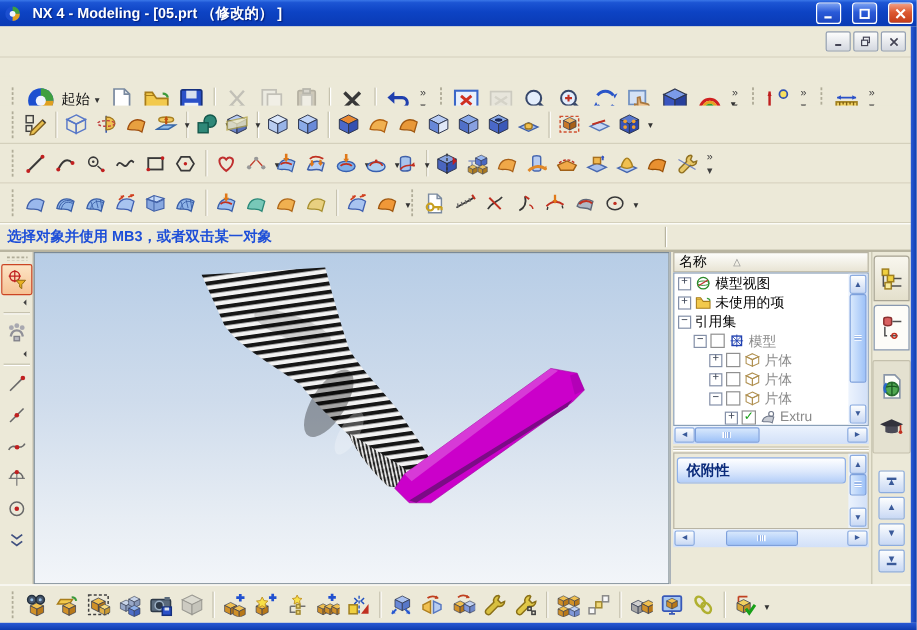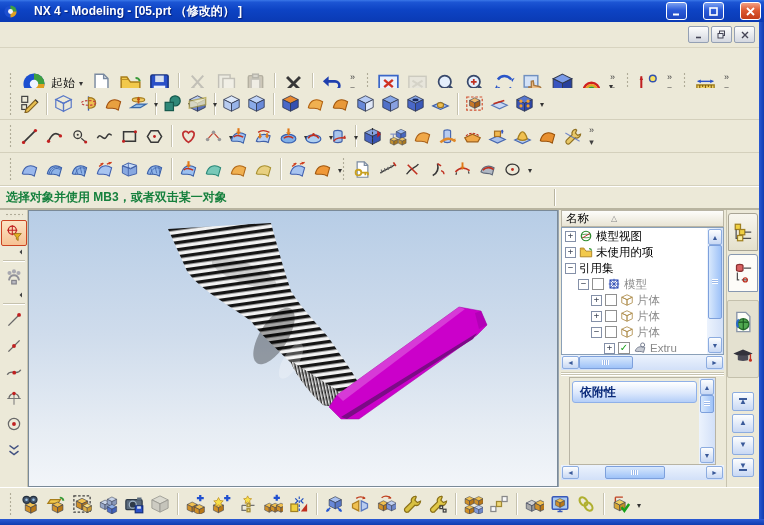--- a/index.html
+++ b/index.html
@@ -3,21 +3,21 @@
 <meta charset="utf-8">
 <style>
   html,body{margin:0;padding:0}
   body{width:764px;height:525px;position:relative;overflow:hidden;
        font-family:"Liberation Sans","DejaVu Sans",sans-serif;background:#ece9d8;font-size:12px}
   svg{display:block}
   
   .titlebar{position:absolute;left:0;top:0;width:764px;height:22px;box-sizing:border-box;
     background:linear-gradient(180deg,#3a77e8 0%,#1c55d4 10%,#0d43c4 45%,#0a3ab4 85%,#0s37a8 100%);
     background:linear-gradient(180deg,#3a77e8 0%,#1c55d4 10%,#0d43c4 45%,#0a3ab4 100%);
-    display:flex;align-items:center;padding:0 3px;color:#fff;font-weight:bold;font-size:12px;gap:16px}
+    display:flex;align-items:center;padding:0 3px;color:#fff;font-weight:bold;font-size:12px;gap:9px}
   .titlebar .ttl{flex:1;white-space:nowrap;overflow:hidden;text-shadow:1px 1px 1px #04207a}
   .wbtn{width:21px;height:18px;border:1px solid #fff;border-radius:3px;display:flex;align-items:center;
     justify-content:center;background:linear-gradient(180deg,#7ba1f2,#2a5ad8 45%,#1c46c0);box-sizing:border-box}
   .wbtn.close{background:linear-gradient(180deg,#f2a085,#dd5a32 45%,#c43c18)}
   .menubar{position:absolute;left:0;top:22px;width:759px;height:26px;box-sizing:border-box;
     background:#ece9d8;border-bottom:1px solid #d8d4c0;display:flex;align-items:center;padding:0 4px}
   .menuitem{padding:3px 8px;color:#111}
   .menubar .sp{flex:1}
   .cbtn{width:19px;height:15px;border:1px solid #94a0b4;border-radius:2px;margin-left:2px;
     background:linear-gradient(180deg,#fdfdfd,#d4d8e0);display:flex;align-items:center;justify-content:center}
@@ -44,21 +44,21 @@
     background-image:radial-gradient(circle,#b0ac98 40%,transparent 45%);background-size:3px 4px}
   .ovf{display:flex;flex-direction:column;align-items:center;justify-content:center;width:13px;
     font-size:9px;color:#404040;line-height:1;gap:3px;flex:none}
   .startbtn{display:inline-flex;align-items:center;gap:4px;padding:1px 4px;flex:none}
   .startbtn svg{width:26px;height:26px}
   .startbtn .lbl{font-size:12px;color:#111}
   .startbtn .ar{font-size:8px;color:#333}
   
   .prompt{position:absolute;left:0;top:186px;width:759px;height:24px;box-sizing:border-box;
     background:#ece9d8;border-top:1px solid #fff;border-bottom:2px solid #b8b4a0;
-    display:flex;align-items:center;padding:0 6px;font-weight:bold;color:#15803d}
+    display:flex;align-items:center;padding:0 6px;font-weight:bold;color:#1d4ed8}
   .prompt:after{content:"";position:absolute;right:204px;top:2px;bottom:2px;width:1px;background:#b8b4a0;box-shadow:1px 0 0 #fff}
   
   .ltool{position:absolute;left:0;top:210px;width:28px;height:277px;background:#ece9d8;box-sizing:border-box;
     border-right:1px solid #c8c4b0;display:flex;flex-direction:column;align-items:center;padding-top:2px}
   .ltool .tbtn{width:24px;height:24px;margin:1px 0}
   .ltool .tbtn svg{width:18px;height:18px}
   .ltool .hgrip{width:18px;height:4px;margin:1px 0 2px;
     background-image:radial-gradient(circle,#b0ac98 40%,transparent 45%);background-size:4px 3px}
   .ltool .hsep{width:22px;height:1px;background:#c6c2ae;box-shadow:0 1px 0 #fff;margin:3px 0}
   .ltool .fly{height:10px;display:flex;align-items:center;align-self:flex-end;margin-right:2px}
@@ -97,21 +97,21 @@
   .hsb{position:relative;height:15px;margin:0 2px;background:linear-gradient(180deg,#ecf3fd,#d2e0f8)}
   .hbtn{position:absolute;top:1px;bottom:1px;width:15px;border:1px solid #8cace0;border-radius:2px;
     background:linear-gradient(180deg,#fdfefe,#c8d8f4);display:flex;align-items:center;justify-content:center;
     font-size:7px;color:#3a5a9a}
   .hthumb{position:absolute;top:1px;bottom:1px;border:1px solid #7da0dc;border-radius:2px;
     background:linear-gradient(180deg,#d8e8fc,#9ec2f8)}
   .hthumb:after{content:"";position:absolute;top:3px;bottom:3px;left:50%;width:7px;margin-left:-4px;
     background:repeating-linear-gradient(90deg,#fff 0 1px,#9ab8ea 1px 2px)}
   .splitter{height:7px;margin:0 2px;display:flex;flex-direction:column;justify-content:center;gap:1px}
   .splitter i{display:block;height:1px;background:#c8c4b0;box-shadow:0 1px 0 #fff}
-  .secbox{position:relative;margin:0 10px;height:88px;background:#eceadb;border:1px solid #b8b4a4;
+  .secbox{position:relative;margin:0 2px;height:64px;background:#eceadb;border:1px solid #b8b4a4;
     box-sizing:border-box;overflow:hidden}
   .secrows{position:absolute;left:2px;top:1px;right:18px}
   .secbar{height:20px;margin:2px 0;border:1px solid #8fb0e8;border-radius:3px;
     background:linear-gradient(180deg,#ffffff,#dce8fc 55%,#b4cef8);display:flex;align-items:center;
     padding:0 7px;font-weight:bold;color:#0a2a7a;font-size:12px}
   
   .rstrip{position:absolute;left:726px;top:210px;width:33px;height:277px;background:#ece9d8;box-sizing:border-box;
     border-left:1px solid #c8c4b0;display:flex;flex-direction:column;align-items:center}
   .rtab{width:30px;height:38px;border:1px solid #a8a494;border-radius:3px 3px 0 0;margin-top:3px;
     background:linear-gradient(180deg,#f8f6ee,#e4e0cc);display:flex;align-items:center;justify-content:center;box-sizing:border-box}

